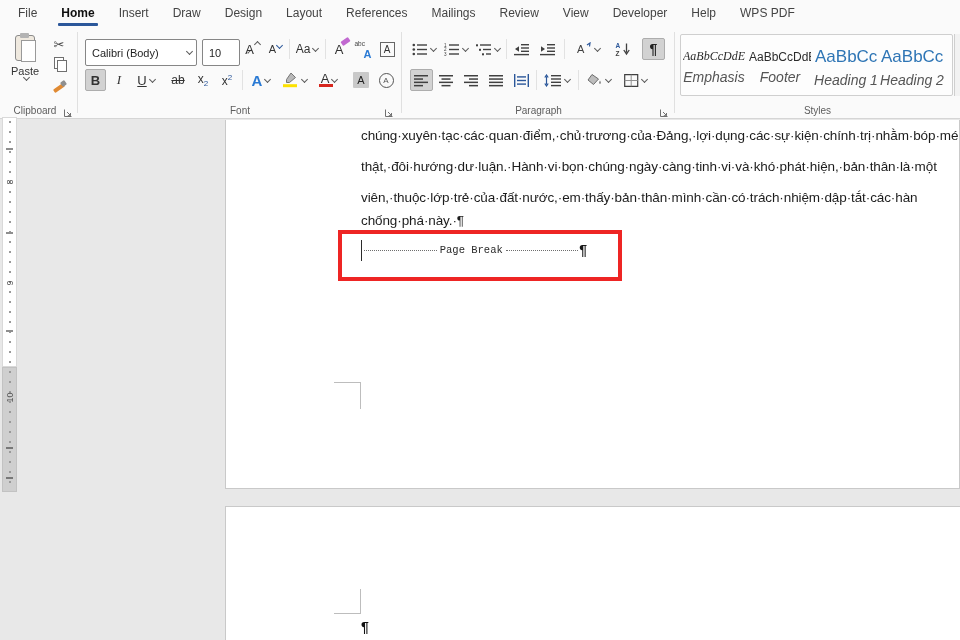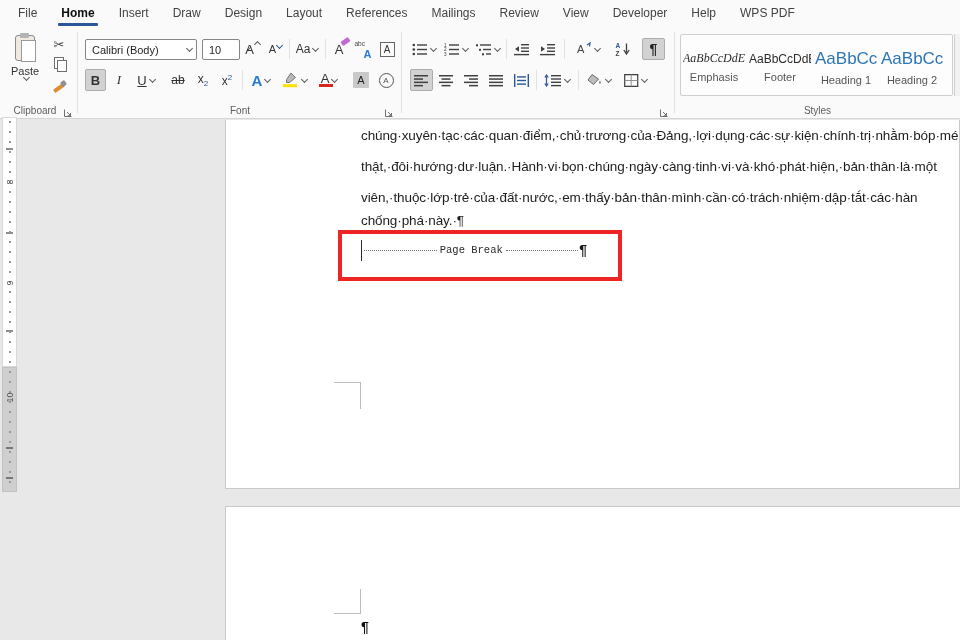--- a/index.html
+++ b/index.html
@@ -76,21 +76,21 @@
   .copy-ic::before{left:0;top:0;}
   .copy-ic::after{left:3px;top:3px;}
   .painter{position:relative;width:15px;height:13px;}
   .painter::before{content:"";position:absolute;left:1px;top:6px;width:12px;height:4px;
       background:#e08a33;border-radius:1px;transform:rotate(-35deg);}
   .painter::after{content:"";position:absolute;left:9px;top:1px;width:5px;height:5px;
       background:#8f8f8f;border-radius:1px;transform:rotate(-35deg);}
 
   
   .combo{
-    position:absolute;height:21px;background:#fff;border:1px solid #868686;border-radius:2px;
+    position:absolute;height:27px;background:#fff;border:1px solid #868686;border-radius:2px;
     display:flex;align-items:center;justify-content:space-between;
     font-size:11px;color:#1f1f1f;padding:0 4px 0 6px;gap:25px;
   }
   .glyph{font-size:13px;color:#333;}
   .glyph.b{font-weight:bold;}
   .glyph.i{font-style:italic;font-family:"Liberation Serif",serif;}
   .glyph.u{text-decoration:underline;}
   .glyph.strike{text-decoration:line-through;font-size:12px;}
   .ss{font-size:12px;color:#333;}
   .ss sub,.ss sup{color:var(--accent);font-size:8px;}
@@ -115,21 +115,21 @@
   .gallery{
     position:absolute;left:5px;top:7px;width:273px;height:62px;
     background:#fdfdfd;border:1px solid #cfcfcf;border-radius:2px;
     display:flex;align-items:stretch;overflow:hidden;
   }
   .style-item{width:66px;display:flex;flex-direction:column;align-items:center;
       justify-content:center;overflow:hidden;padding-top:4px;}
   .style-prev{font-size:12px;color:#2b2b2b;white-space:nowrap;max-width:62px;overflow:hidden;text-align:center;}
   .style-item.h .style-prev{font-size:17px;color:var(--hblue);}
   .style-item.em .style-prev{font-style:italic;font-family:"Liberation Serif",serif;}
-  .style-name{font-size:11px;color:#555;margin-top:5px;white-space:nowrap;}
+  .style-name{font-size:14px;color:#555;margin-top:5px;white-space:nowrap;font-style:italic;}
   .gal-end{position:absolute;right:0;top:7px;width:6px;height:62px;border-left:1px solid #cfcfcf;
            background:#f2f2f2;}
 
   
   .docarea{position:absolute;top:120px;left:0;right:0;bottom:0;background:#e8e8e8;}
 
   .ruler{position:absolute;left:2px;top:-3px;width:15px;height:375px;}
   .ruler .white{position:absolute;top:0;left:0;right:0;height:250px;background:#fff;
                 border:1px solid #d9d9d9;}
   .ruler .gray{position:absolute;top:250px;left:0;right:0;height:125px;background:#cfcfcf;
@@ -439,20 +439,21 @@
           <span class="chev"></span>
       </div>
       <div class="rbtn" style="left:216px;top:42px;width:34px;height:22px;">
         <svg class="icon-svg" width="15" height="13" viewBox="0 0 15 13">
           <rect x="0.7" y="0.7" width="13" height="11.6" fill="none" stroke="#404040" stroke-width="1.2"></rect>
           <path d="M7.2 0.7 V12.3 M0.7 6.5 H13.7" stroke="#909090" stroke-width="1"></path>
         </svg>
           <span class="chev"></span>
       </div>
 
+      <div class="grp-label">Paragraph</div>
       <div class="launcher" style="right:6px;">
         <svg viewBox="0 0 10 10">
             <path d="M1.5 1.5 v7 h7" fill="none" stroke="#707070" stroke-width="1"></path>
             <path d="M4 4 l3.5 3.5 M7.5 5 v2.7 h-2.7" fill="none" stroke="#707070" stroke-width="1"></path>
           </svg>
       </div>
       <div class="vsep" style="right:0;"></div>
     </div>
 
     <div class="grp" style="left:675px;width:285px;">

